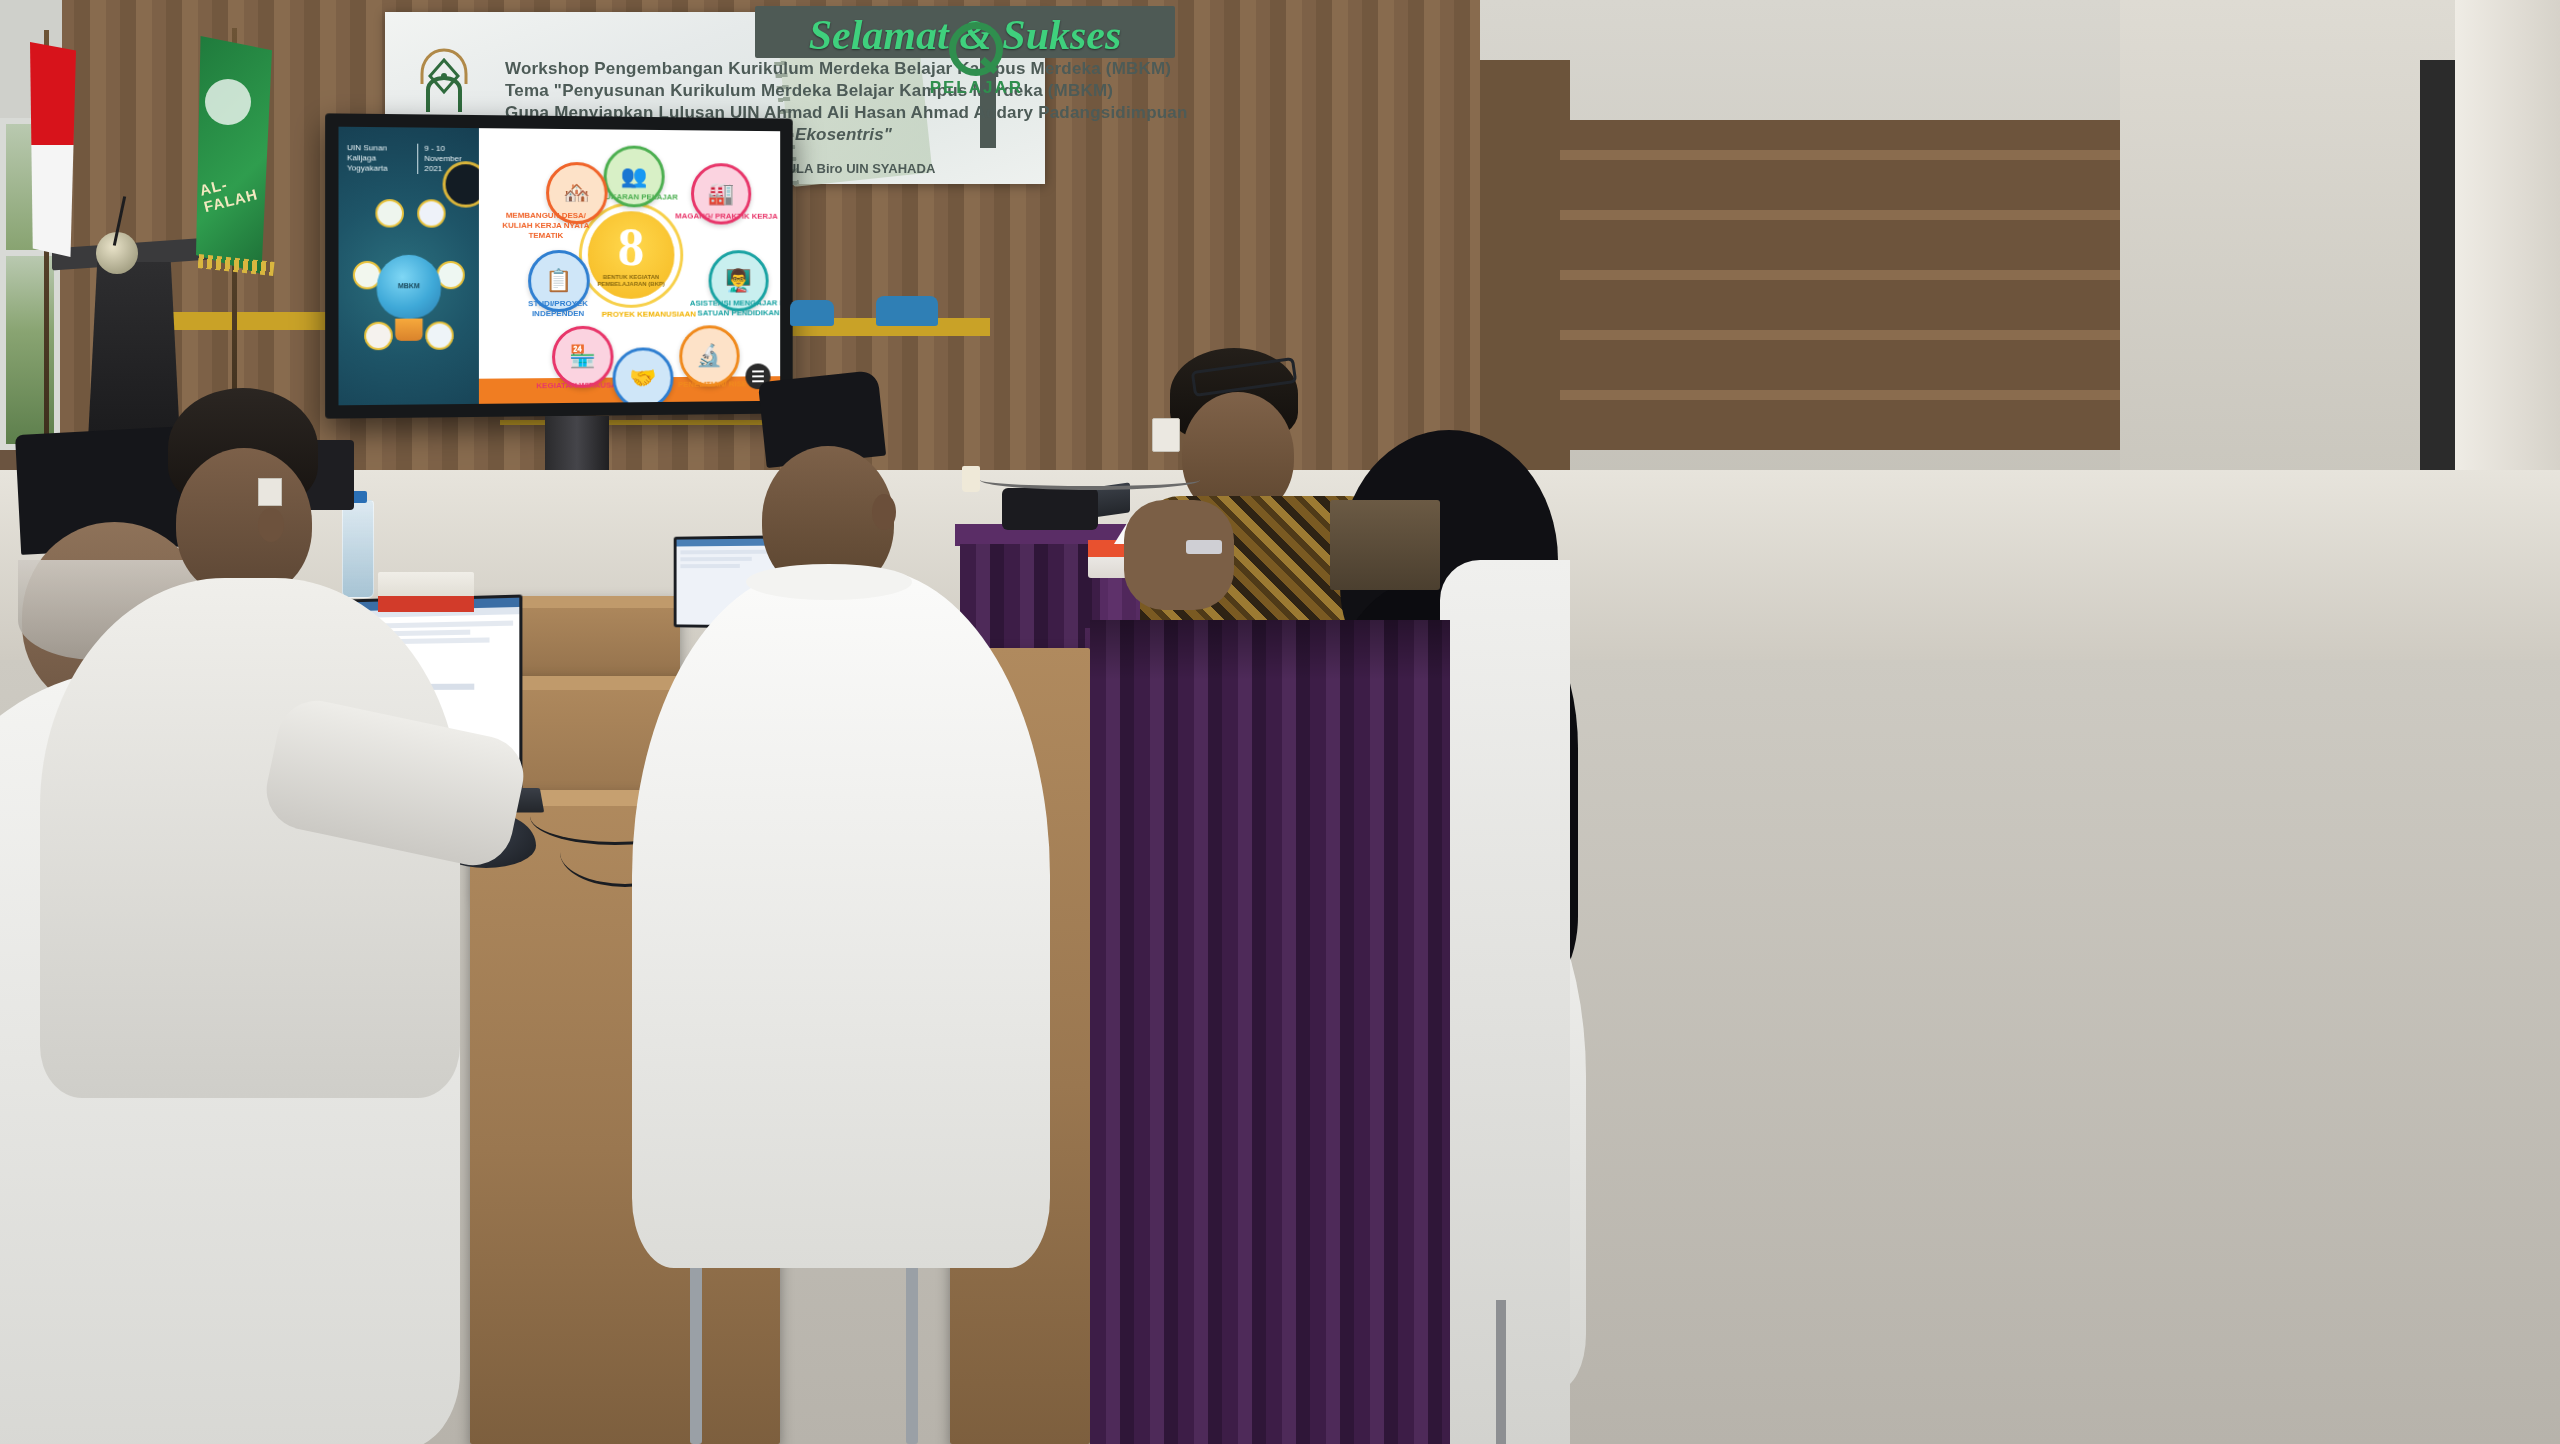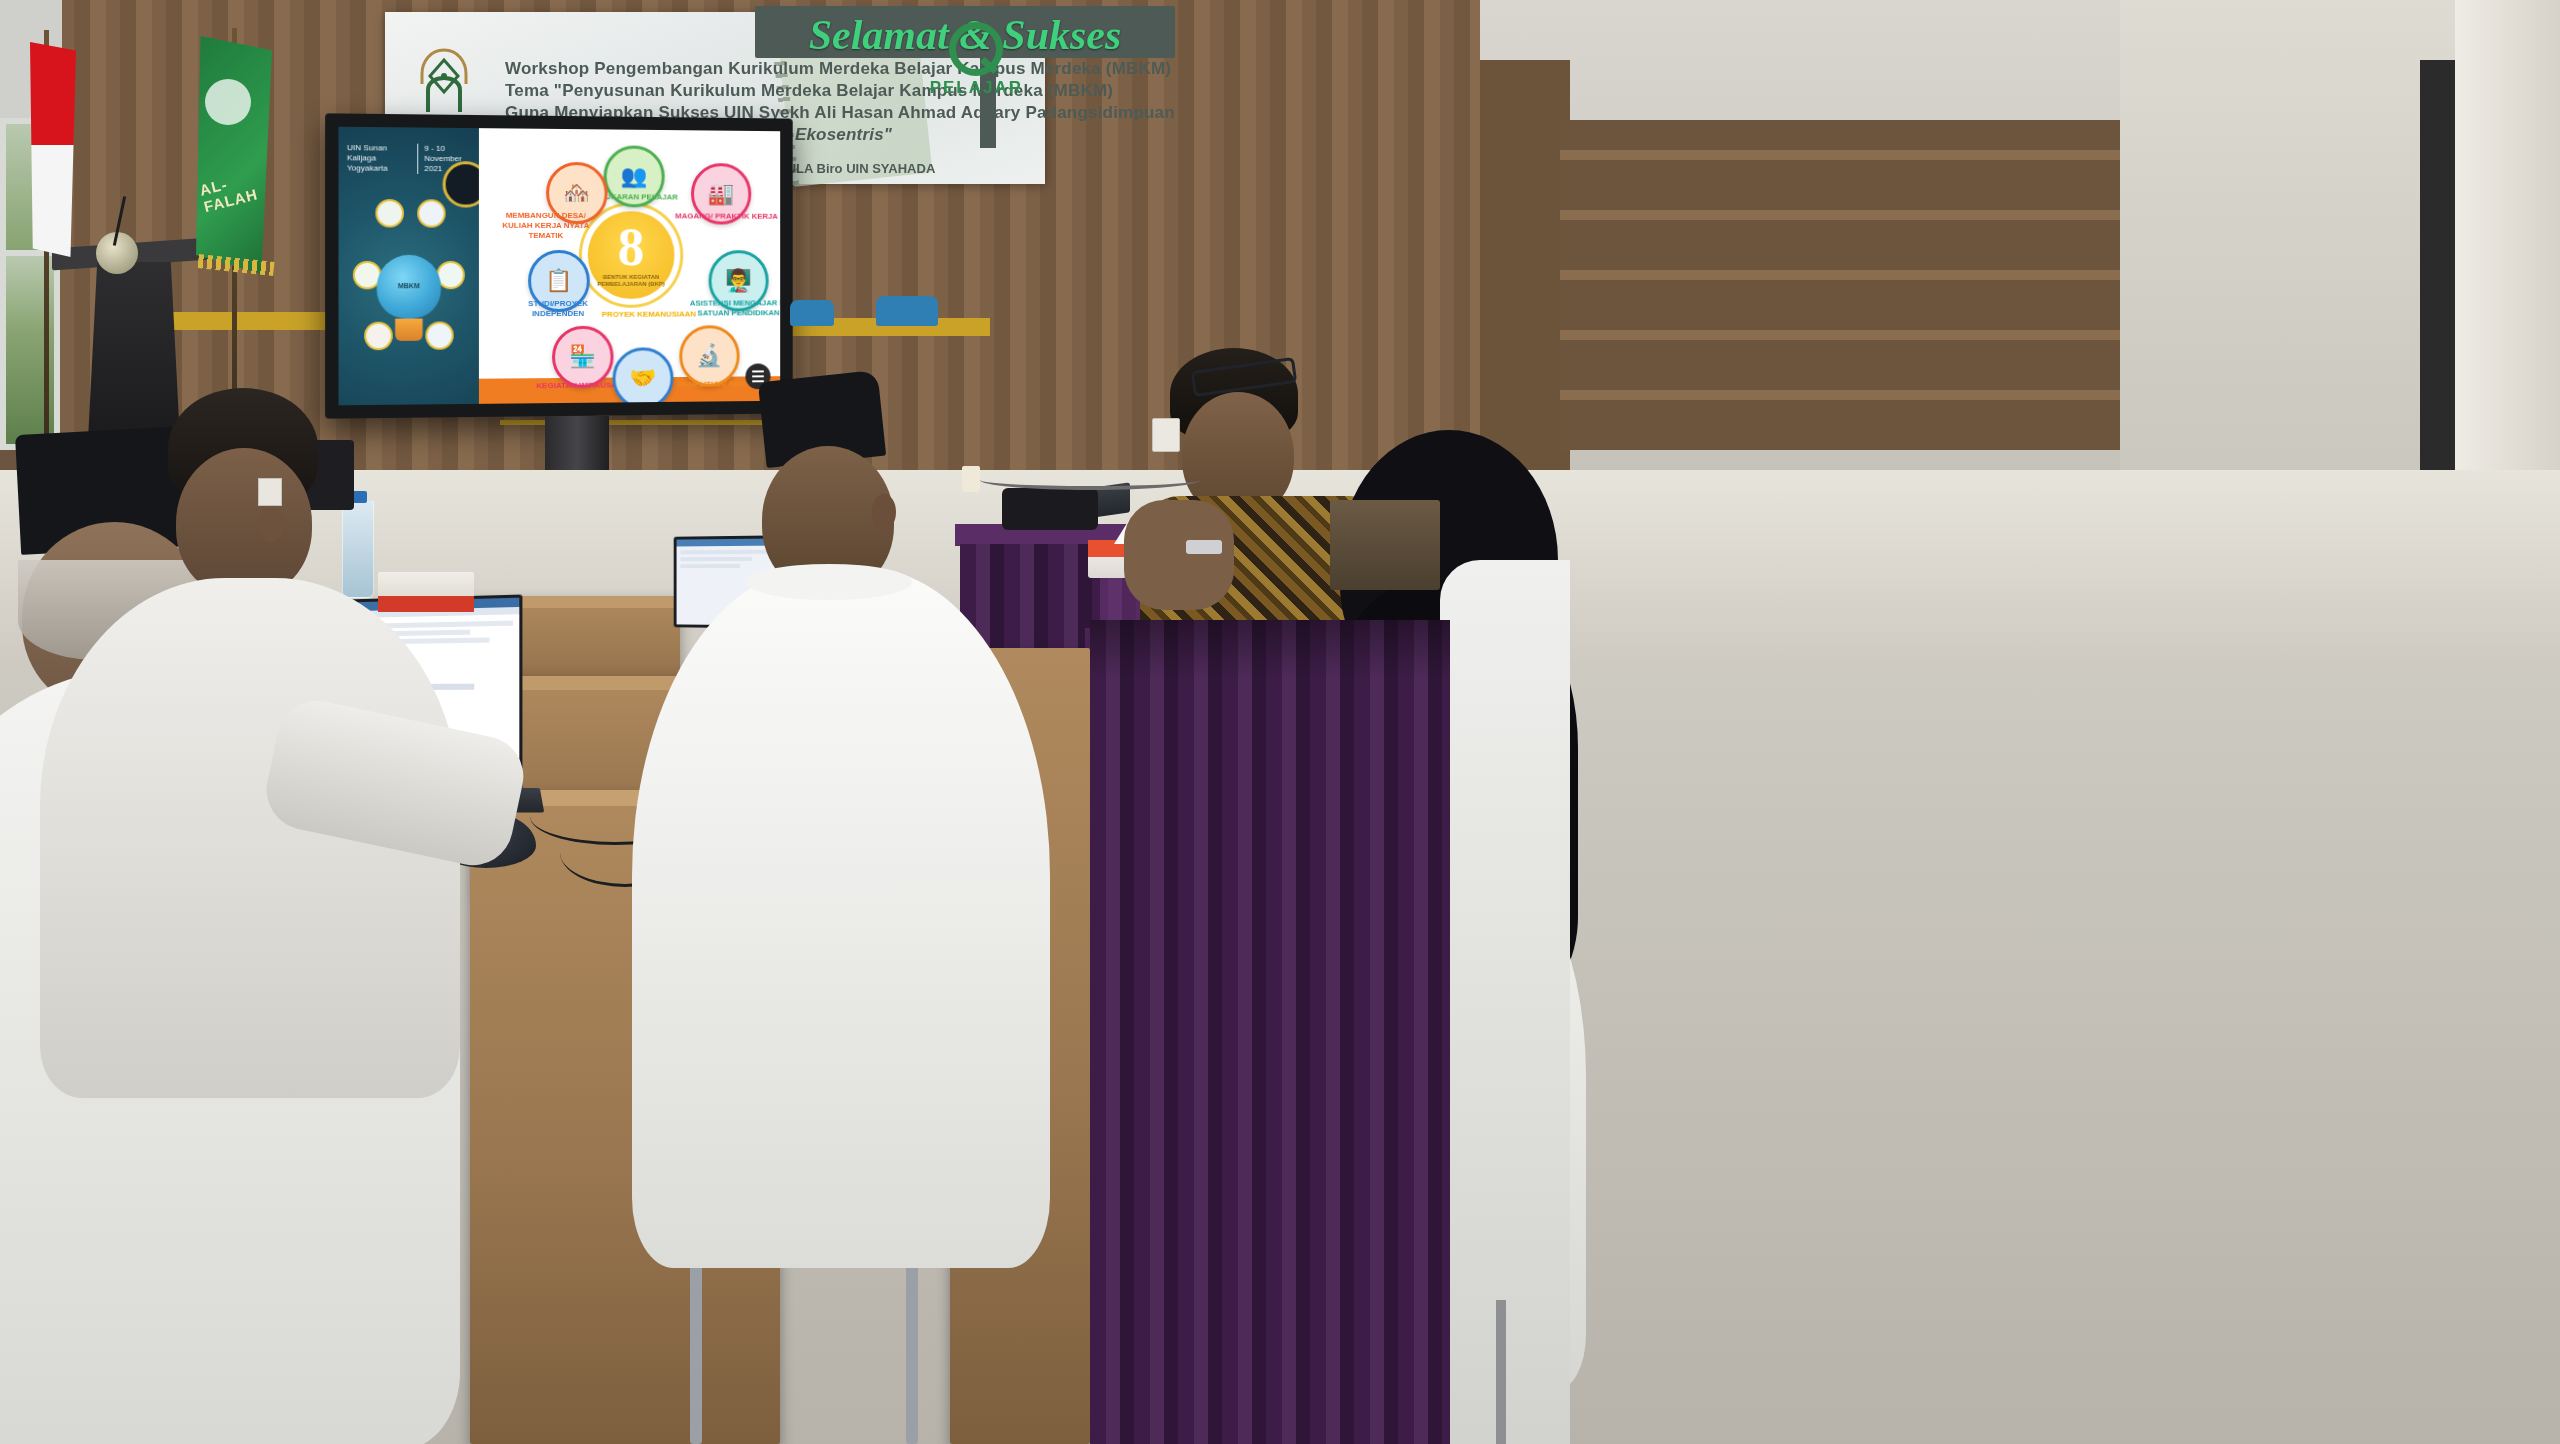--- a/index.html
+++ b/index.html
@@ -180,21 +180,21 @@
     </svg>
 
     <div id="selamat-stand" style="left:595px;top:46px;"></div>
     <div id="selamat-box" style="left:370px;top:-6px;width:420px;height:52px;">
       <div class="txt">Selamat &amp; Sukses</div>
     </div>
 
     <div class="bnr-lines" style="left:120px;right:120px;top:46px;">
       <div class="bl">Workshop Pengembangan Kurikulum Merdeka Belajar Kampus Merdeka (MBKM)</div>
       <div class="bl">Tema "Penyusunan Kurikulum Merdeka Belajar Kampus Merdeka (MBKM)</div>
-      <div class="bl">Guna Menyiapkan Sukses UIN Syekh Ali Hasan Ahmad Addary Padangsidimpuan</div>
+      <div class="bl">Guna Menyiapkan Lulusan UIN Ahmad Ali Hasan Ahmad Addary Padangsidimpuan</div>
       <div class="bl it">Yang Unggul dan Berwawasan Ekosentris"</div>
     </div>
 
     <div id="qualita">
       <div class="q-ring"></div>
       <div class="q-txt">PELAJAR</div>
     </div>
 
     <div id="bnr-foot">
       <span>

